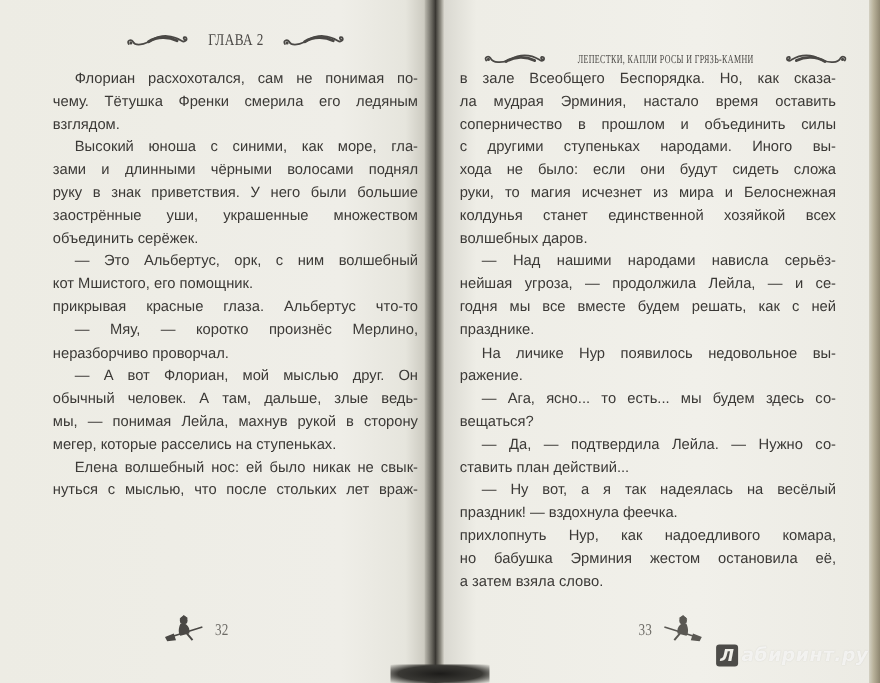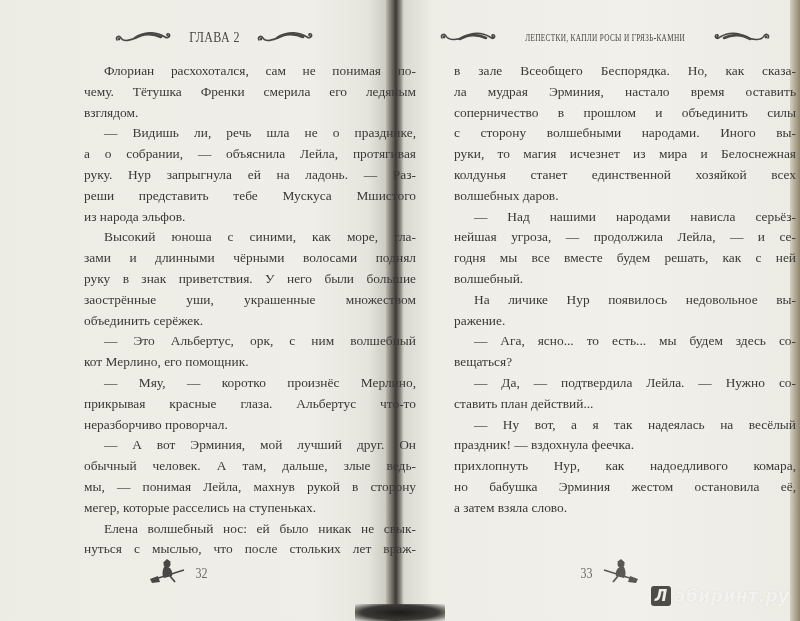--- a/index.html
+++ b/index.html
@@ -34,41 +34,40 @@
     position: absolute; left: 355px; top: 604px; width: 90px; height: 17px;
     background: radial-gradient(ellipse at center, #1d1c1a 0%, #3a3935 60%, rgba(80,79,74,0) 100%);
   }
 
   .running-head {
     position: absolute; top: 28px;
     display: flex; align-items: center; justify-content: center;
     color: #4a4845;
   }
   .running-head-left { left: 90px; width: 250px; align-items: flex-end; }
-  .running-head-right { left: 425px; width: 360px; }
+  .running-head-right { left: 425px; width: 360px; margin-top: 17px; }
   .rh-title {
     font-family: "Liberation Serif", serif;
     font-size: 12px; letter-spacing: 0.5px;
     text-transform: uppercase; margin: 0 8px;
     white-space: nowrap;
     transform: scaleX(0.82);
   }
   .rh-title-left { font-size: 15px; transform: scaleX(0.8); }
   .rh-title-right { font-size: 11px; transform: scaleX(0.66); margin: 0 -16px; }
   .ornament { width: 62px; height: 18px; flex: none; }
 
   .text-block {
     position: absolute;
-    font-family: Liberation Serif, serif;
+    font-family: Liberation Sans, sans-serif;
     font-size: 13.4px;
     line-height: 20.8px;
     color: #3b3936;
     text-align: justify;
     hyphens: manual;
-    margin-left: 36px;
   }
   .text-left { left: 48px; top: 61px; width: 332px; }
   .text-right { left: 418px; top: 61px; width: 342px; }
   .text-block p { margin: 0; text-indent: 20px; }
   .text-block p.no-indent { text-indent: 0; }
   .text-block p .ln { display: block; text-align: justify; text-align-last: justify; }
   .text-block p .ln.last { text-align-last: left; }
 
   .folio {
     position: absolute; top: 558px;
@@ -140,70 +139,64 @@
     </svg>
   </div>
 
   <div class="text-block text-left">
     <p>
       <span class="ln">Флориан расхохотался, сам не понимая по-</span>
       <span class="ln" style="text-indent:0">чему. Тётушка Френки смерила его ледяным</span>
       <span class="ln last" style="text-indent:0">взглядом.</span>
     </p>
     <p>
-      <span class="ln">— Видишь ли, речь шла не о празднике,</span>
-      <span class="ln" style="text-indent:0">а о собрании, — объяснила Лейла, протягивая</span>
-      <span class="ln" style="text-indent:0">руку. Нур запрыгнула ей на ладонь. — Раз-</span>
-      <span class="ln" style="text-indent:0">реши представить тебе Мускуса Мшистого</span>
-      <span class="ln last" style="text-indent:0">из народа эльфов.</span>
-    </p>
-    <p>
       <span class="ln">Высокий юноша с синими, как море, гла-</span>
       <span class="ln" style="text-indent:0">зами и длинными чёрными волосами поднял</span>
       <span class="ln" style="text-indent:0">руку в знак приветствия. У него были большие</span>
       <span class="ln" style="text-indent:0">заострённые уши, украшенные множеством</span>
       <span class="ln last" style="text-indent:0">объединить серёжек.</span>
     </p>
     <p>
       <span class="ln">— Это Альбертус, орк, с ним волшебный</span>
-      <span class="ln last" style="text-indent:0">кот Мерлино, его помощник.</span>
-    </p>
-    <p>
+      <span class="ln last" style="text-indent:0">кот Мшистого, его помощник.</span>
+    </p>
+    <p>
+      <span class="ln" style="text-indent:0">прикрывая красные глаза. Альбертус что-то</span>
       <span class="ln">— Мяу, — коротко произнёс Мерлино,</span>
-      <span class="ln" style="text-indent:0">прикрывая красные глаза. Альбертус что-то</span>
       <span class="ln last" style="text-indent:0">неразборчиво проворчал.</span>
     </p>
     <p>
-      <span class="ln">— А вот Эрминия, мой лучший друг. Он</span>
+      <span class="ln">— А вот Флориан, мой мыслью друг. Он</span>
       <span class="ln" style="text-indent:0">обычный человек. А там, дальше, злые ведь-</span>
       <span class="ln" style="text-indent:0">мы, — понимая Лейла, махнув рукой в сторону</span>
       <span class="ln last" style="text-indent:0">мегер, которые расселись на ступеньках.</span>
     </p>
     <p>
       <span class="ln">Елена волшебный нос: ей было никак не свык-</span>
       <span class="ln" style="text-indent:0">нуться с мыслью, что после стольких лет враж-</span>
 
     </p>
   </div>
 
   <div class="text-block text-right">
     <p class="no-indent">
       <span class="ln">в зале Всеобщего Беспорядка. Но, как сказа-</span>
       <span class="ln">ла мудрая Эрминия, настало время оставить</span>
       <span class="ln">соперничество в прошлом и объединить силы</span>
-      <span class="ln">с сторону волшебными народами. Иного вы-</span>
+      <span class="ln">с другими ступеньках народами. Иного вы-</span>
+      <span class="ln">хода не было: если они будут сидеть сложа</span>
       <span class="ln">руки, то магия исчезнет из мира и Белоснежная</span>
       <span class="ln">колдунья станет единственной хозяйкой всех</span>
       <span class="ln last">волшебных даров.</span>
     </p>
     <p>
       <span class="ln">— Над нашими народами нависла серьёз-</span>
       <span class="ln" style="text-indent:0">нейшая угроза, — продолжила Лейла, — и се-</span>
       <span class="ln" style="text-indent:0">годня мы все вместе будем решать, как с ней</span>
-      <span class="ln last" style="text-indent:0">волшебный.</span>
+      <span class="ln last" style="text-indent:0">празднике.</span>
     </p>
     <p>
       <span class="ln">На личике Нур появилось недовольное вы-</span>
       <span class="ln last" style="text-indent:0">ражение.</span>
     </p>
     <p>
       <span class="ln">— Ага, ясно... то есть... мы будем здесь со-</span>
       <span class="ln last" style="text-indent:0">вещаться?</span>
     </p>
     <p>

